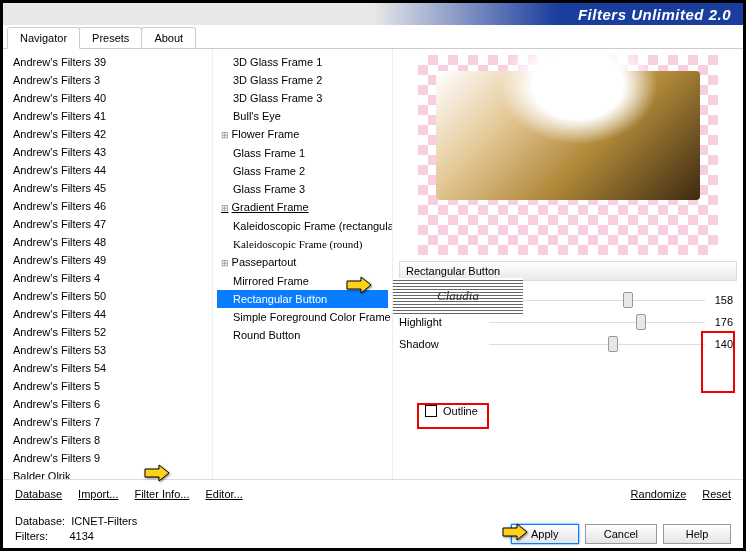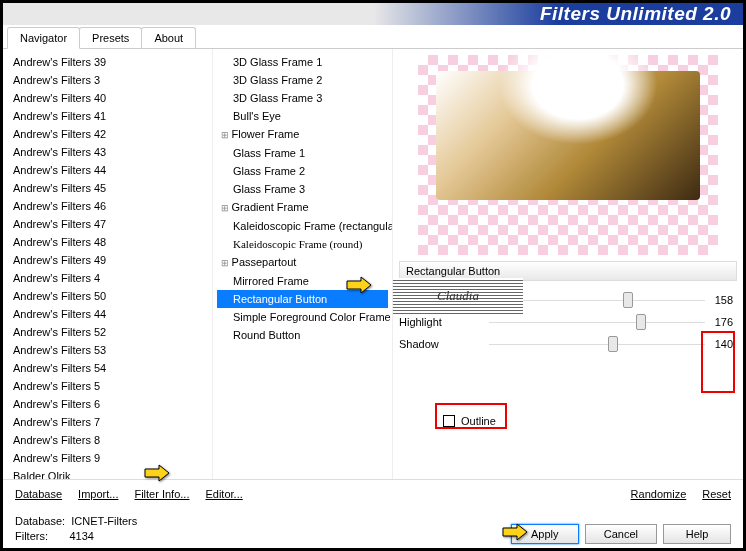--- a/index.html
+++ b/index.html
@@ -1,18 +1,18 @@
 <!DOCTYPE html>
 <html><head>
 <meta charset="utf-8">
 <style>
 *{box-sizing:border-box;margin:0;padding:0;font-family:"Segoe UI",Tahoma,Arial,sans-serif;font-size:11px}
 body{background:#fff;width:746px;height:551px;position:relative;border:3px solid #000;overflow:hidden}
 .titlebar{height:22px;background:linear-gradient(to right,#e8e8e8 0%,#e8e8e8 50%,#1a3d9e 75%,#1a3d9e 100%);display:flex;align-items:center;justify-content:flex-end;padding-right:12px}
-.title{color:#fff;font-weight:bold;font-style:italic;font-size:19px;letter-spacing:0.5px}
+.title{color:#fff;font-weight:bold;font-style:italic;font-size:15px;letter-spacing:0.5px}
 .tabs{display:flex;border-bottom:1px solid #ccc;padding-left:4px;margin-top:2px}
 .tab{padding:4px 12px;border:1px solid #ccc;border-bottom:none;background:#fff;margin-right:-1px;cursor:pointer;position:relative;border-radius:3px 3px 0 0}
 .tab.active{background:#fff;z-index:2;border-bottom:1px solid #fff;margin-bottom:-1px}
 .content{display:flex;height:430px}
 .col1{width:210px;overflow-y:scroll;padding:4px;border-right:1px solid #eee}
 .col2{width:180px;overflow-y:auto;padding:4px;border-right:1px solid #eee}
 .col3{flex:1;padding:6px;display:flex;flex-direction:column}
 .li{padding:1px 6px;cursor:default;white-space:nowrap;line-height:16px;font-size:11px}
 .li.sel{background:#0a7cff;color:#fff}
 .li.exp::before{content:"⊞";margin-right:3px;color:#888;font-size:9px}
@@ -26,21 +26,21 @@
 .wm{position:absolute;left:390px;top:275px;width:130px;height:36px;background:repeating-linear-gradient(0deg,#666 0 1px,#fff 1px 3px);display:flex;align-items:center;justify-content:center;font-style:italic;font-family:Georgia,serif;color:#333;font-size:13px;z-index:5}
 .efname{background:linear-gradient(#fff,#e8e8e8);border:1px solid #ddd;padding:3px 6px;margin-top:6px}
 .params{margin-top:8px}
 .prow{display:flex;align-items:center;padding:2px 0}
 .plabel{width:90px}
 .pslider{flex:1;height:18px;position:relative;display:flex;align-items:center}
 .ptrack{position:absolute;height:1px;background:#ddd;width:100%}
 .pthumb{position:absolute;width:10px;height:16px;background:#e8e8e8;border:1px solid #999;border-radius:2px}
 .pval{width:32px;text-align:right;padding-right:4px}
 .valbox{position:absolute;right:8px;top:328px;width:34px;height:62px;border:2px solid #e00}
-.outbox{position:absolute;left:432px;top:400px;width:72px;height:26px;border:2px solid #e00;display:flex;align-items:flex-end}
+.outbox{position:absolute;left:414px;top:400px;width:72px;height:26px;border:2px solid #e00;display:flex;align-items:flex-start}
 .chk{width:12px;height:12px;border:1.5px solid #000;margin:0 6px;background:#fff}
 .toolbar{border-top:1px solid #ddd;padding:8px 12px;display:flex;gap:16px}
 .tbtn{text-decoration:underline;cursor:pointer}
 .tspace{flex:1}
 .footer{padding:6px 12px;display:flex;align-items:flex-end}
 .dbinfo{line-height:15px}
 .fspace{flex:1}
 .btn{padding:3px 18px;border:1px solid #999;background:linear-gradient(#fff,#e4e4e4);margin-left:6px;cursor:pointer;min-width:68px;text-align:center}
 .btn.hl{border:1px solid #0a7cff;box-shadow:0 0 2px #0a7cff}
 .arrow{position:absolute;width:28px;height:20px;z-index:10}
@@ -88,21 +88,21 @@
     </div>
   <div class="col2" id="col2">
       <div class="li" style="padding-left: 16px;">3D Glass Frame 1</div>
       <div class="li" style="padding-left: 16px;">3D Glass Frame 2</div>
       <div class="li" style="padding-left: 16px;">3D Glass Frame 3</div>
       <div class="li" style="padding-left: 16px;">Bull's Eye</div>
       <div class="li exp" style="padding-left: 4px;">Flower Frame</div>
       <div class="li" style="padding-left: 16px;">Glass Frame 1</div>
       <div class="li" style="padding-left: 16px;">Glass Frame 2</div>
       <div class="li" style="padding-left: 16px;">Glass Frame 3</div>
-      <div class="li exp" style="padding-left: 4px;">Gradient Frame</div>
+      <div class="li exp" style="padding-left: 4px; text-decoration: underline;">Gradient Frame</div>
       <div class="li" style="padding-left: 16px;">Kaleidoscopic Frame (rectangular)</div>
       <div class="li" style="padding-left: 16px; font-family: Liberation Serif, serif;">Kaleidoscopic Frame (round)</div>
       <div class="li exp" style="padding-left: 4px;">Passepartout</div>
       <div class="li" style="padding-left: 16px;">Mirrored Frame</div>
       <div class="li sel" style="padding-left: 16px;">Rectangular Button</div>
       <div class="li" style="padding-left: 16px;">Simple Foreground Color Frame</div>
       <div class="li" style="padding-left: 16px;">Round Button</div>
     </div>
   <div class="col3">
     <div class="preview">

